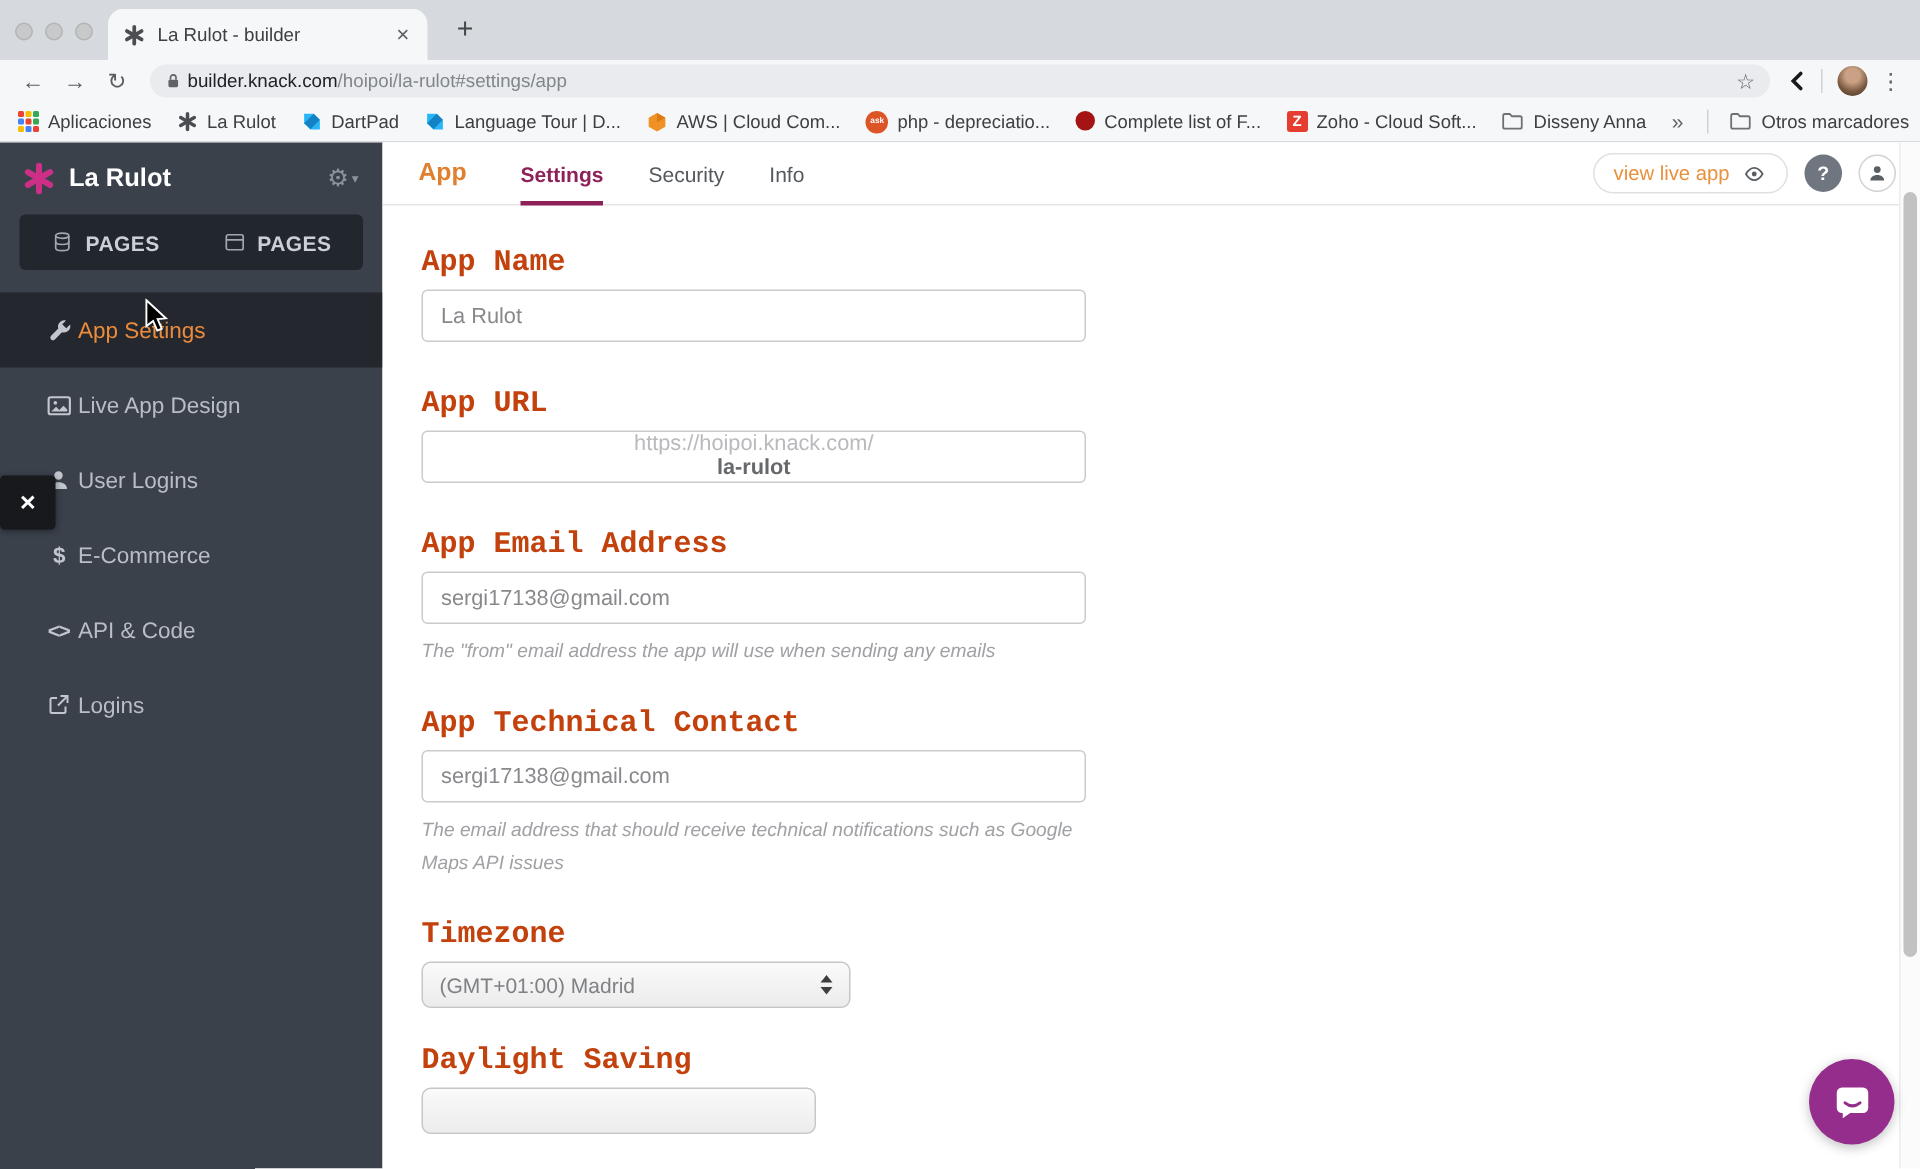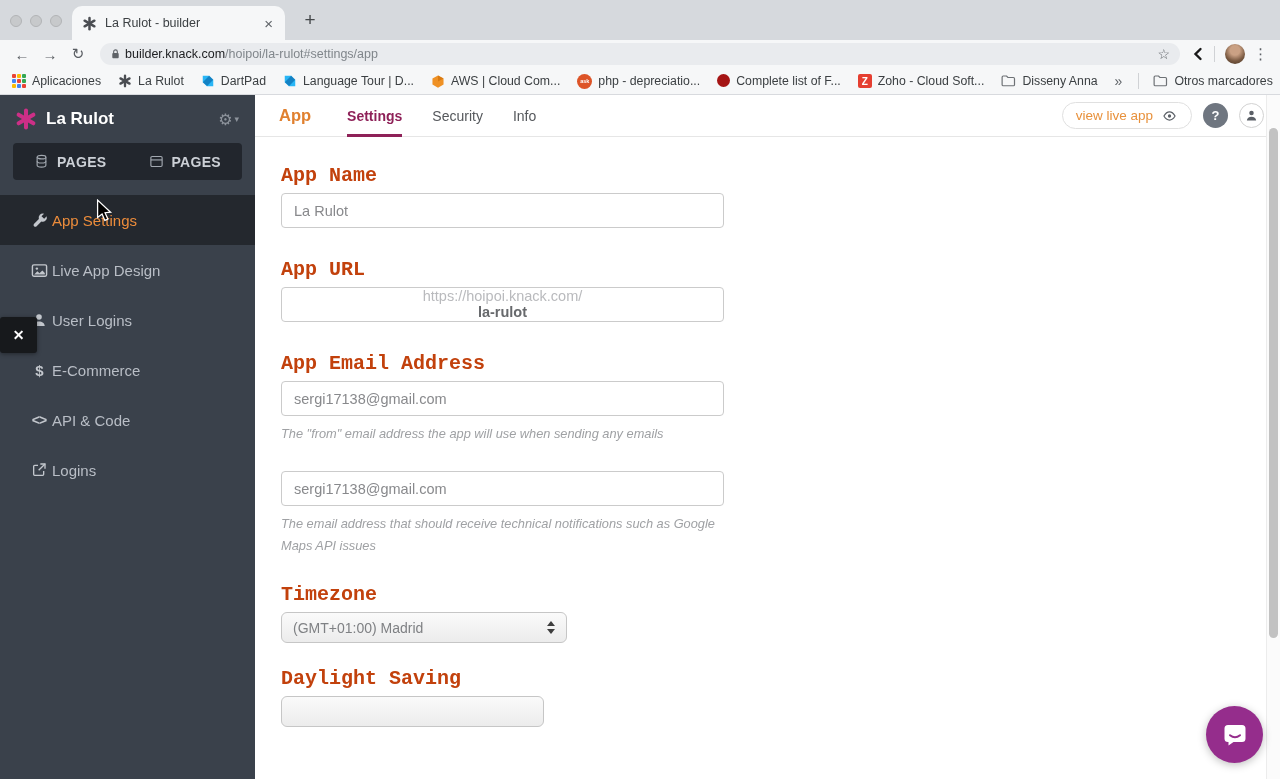--- a/index.html
+++ b/index.html
@@ -388,20 +388,21 @@
       </div>
 
 
       <div class="field has-hint">
         <label class="f-label">App Email Address</label>
         <input class="f-input" type="text" value="sergi17138@gmail.com" style="">
         <div class="hint">The "from" email address the app will use when sending any emails</div>
       </div>
 
       <div class="field has-hint">
+        <label class="f-label">App Technical Contact</label>
         <input class="f-input" type="text" value="sergi17138@gmail.com" style="">
         <div class="hint">The email address that should receive technical notifications such as Google Maps API issues</div>
       </div>
 
       <div class="field tz">
         <label class="f-label">Timezone</label>
         <div class="selectbox tz-sel">
           <span>(GMT+01:00) Madrid</span>
           <span class="sel-arrows">
               <span class="tri-up"></span>

